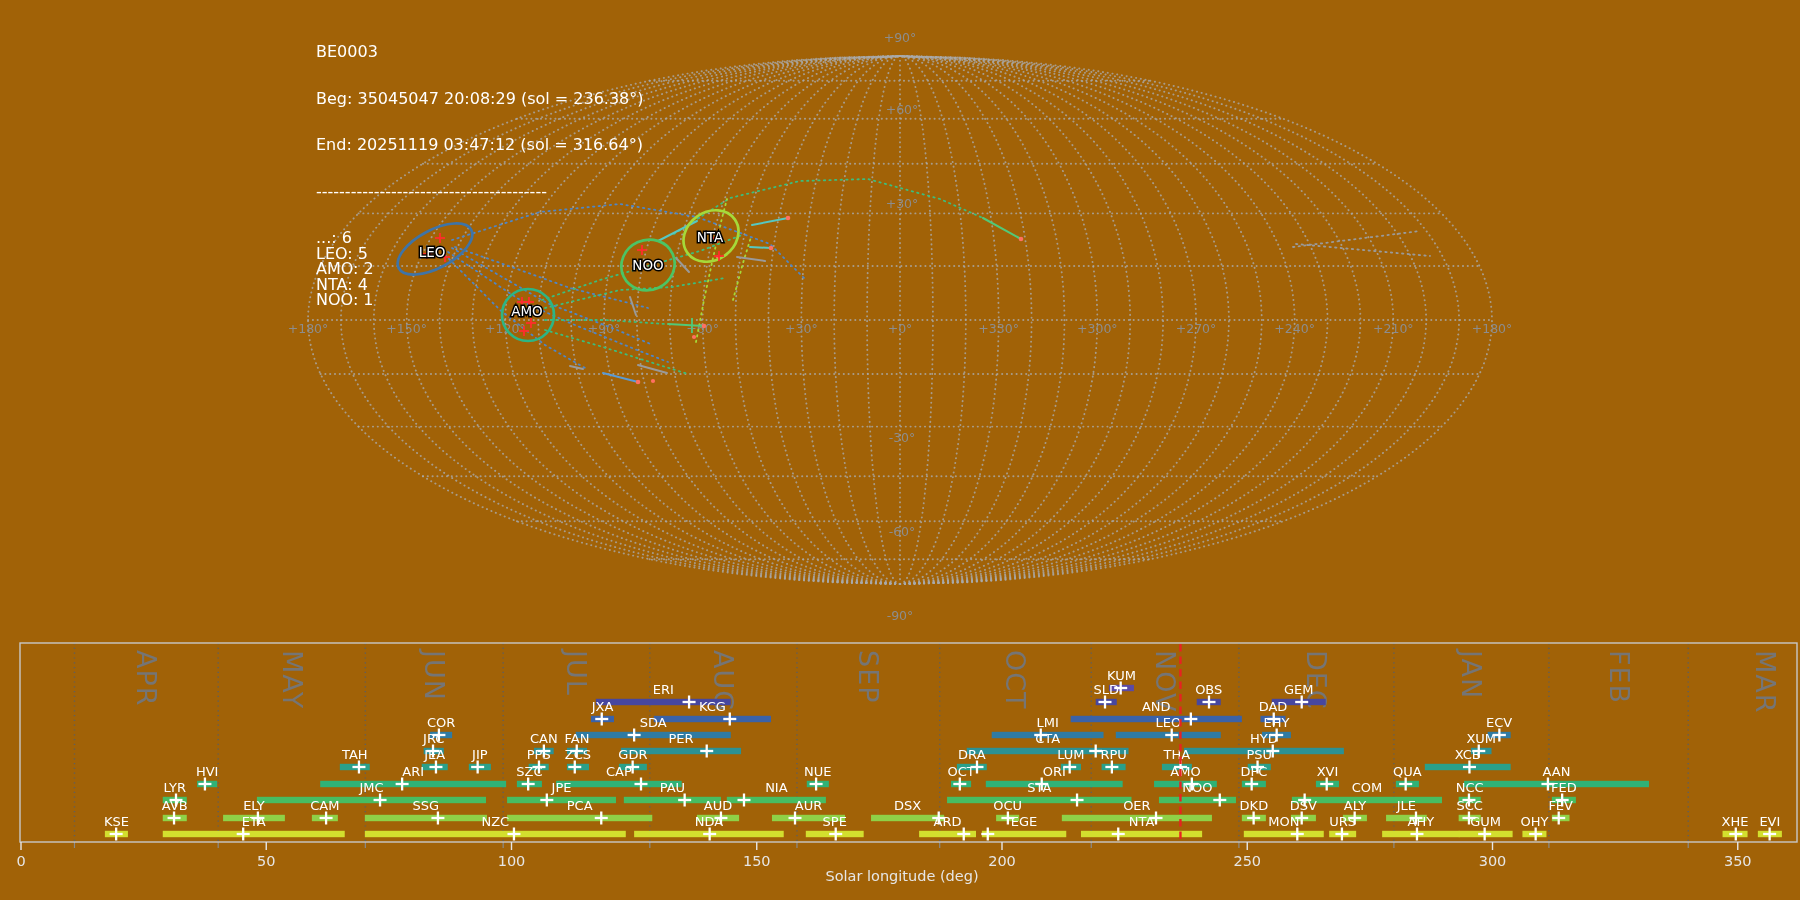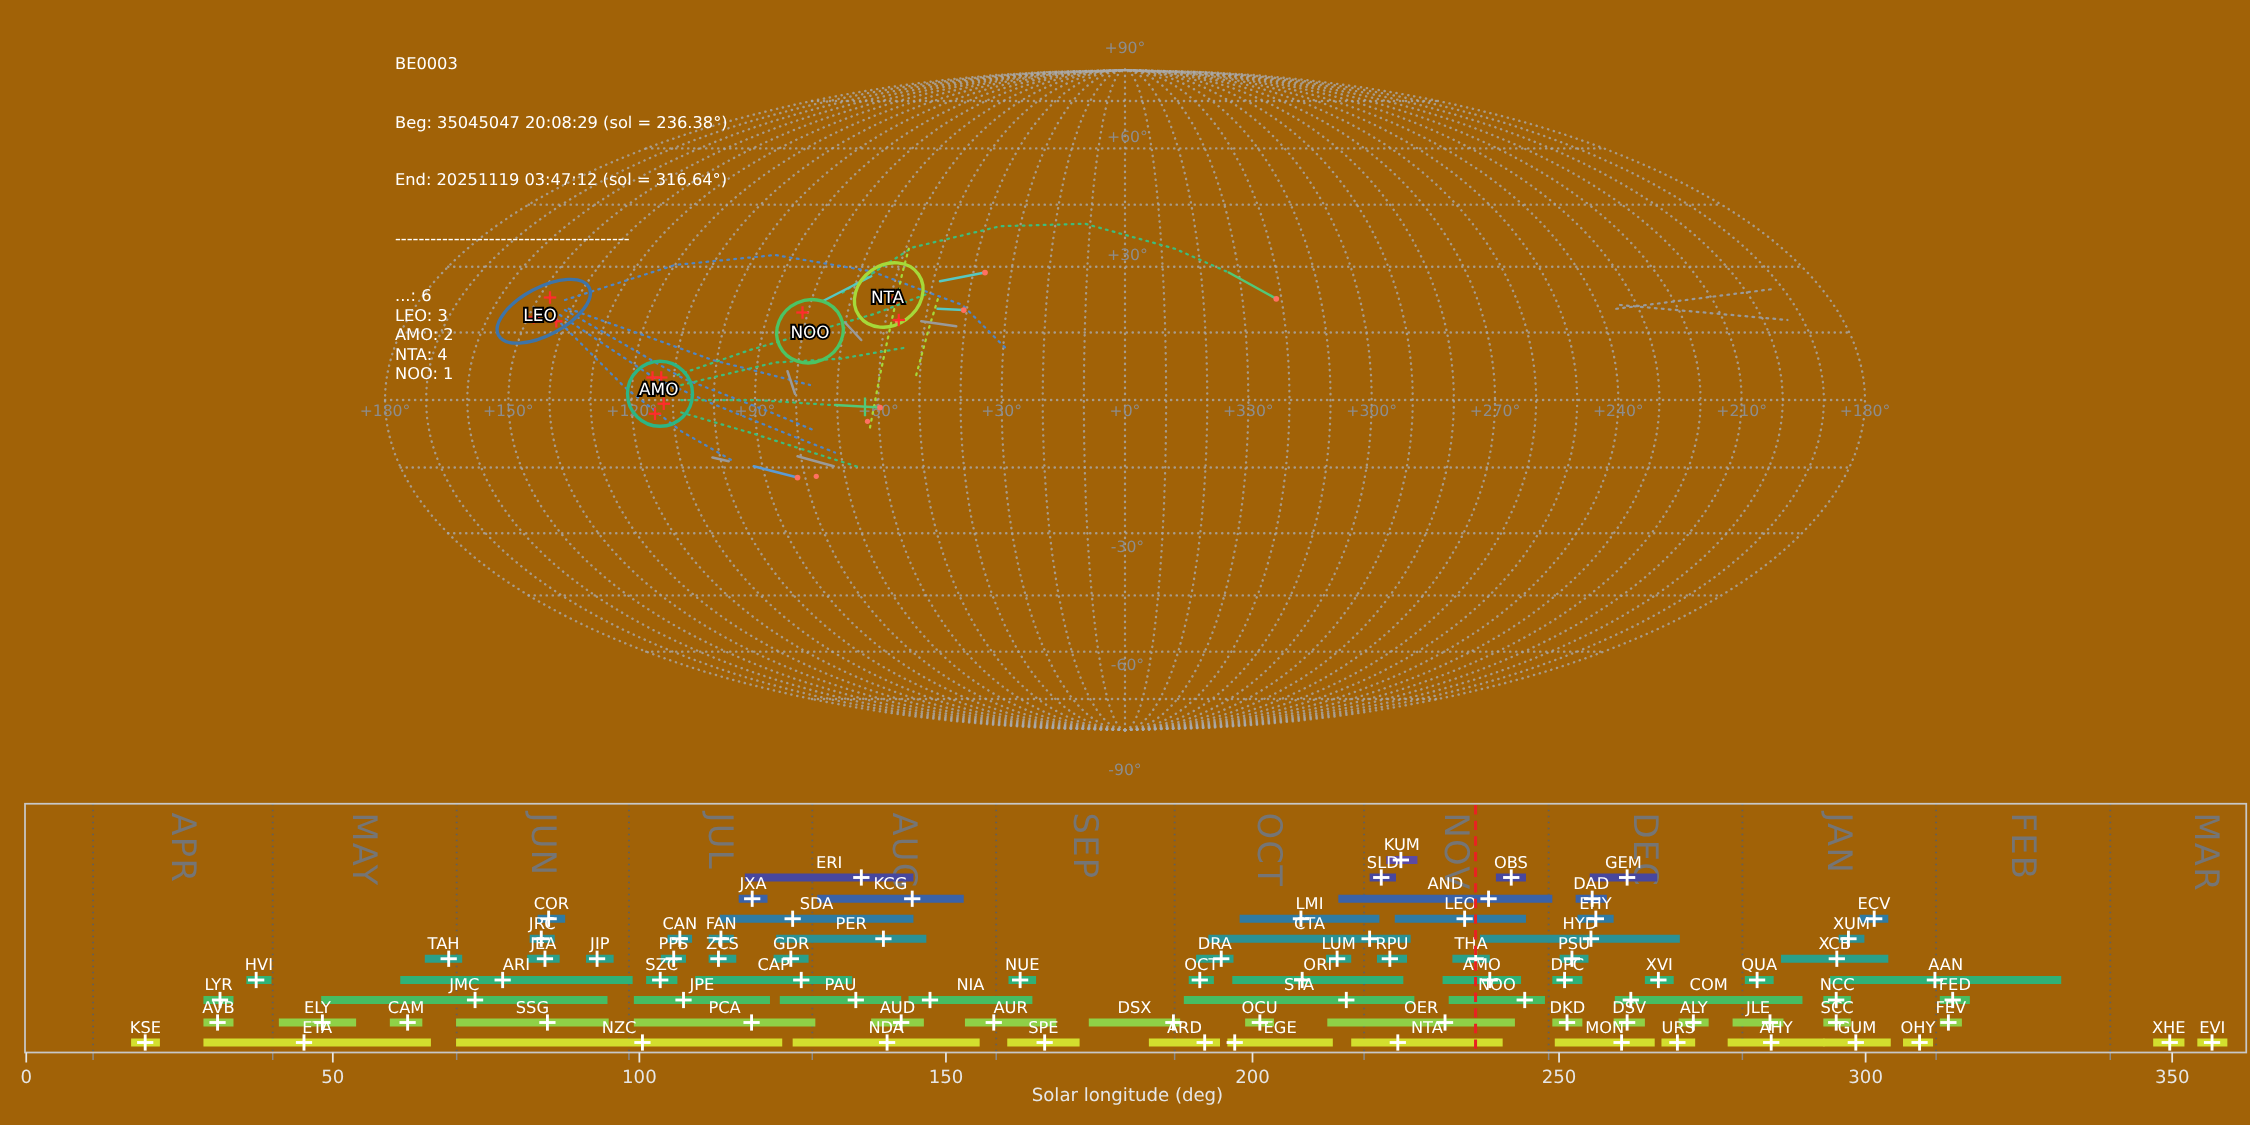--- a/index.html
+++ b/index.html
@@ -1,20 +1,20 @@
 <!DOCTYPE html>
 <html><head>
 <meta charset="utf-8">
 <style>
   html,body{margin:0;padding:0;background:#000;}
   #stage{position:relative;width:1800px;height:900px;background:#a16207;overflow:hidden;
          font-family:"DejaVu Sans",sans-serif;}
   #skyfig{position:absolute;left:0;top:0;}
   #obs-header{position:absolute;left:316px;top:13px;color:#fff;
-et      font-family:"DejaVu Sans Mono",monospace;font-size:13px;line-height:15.5px;white-space:pre;}
+et      font-family:"DejaVu Sans Mono",monospace;font-size:16px;line-height:15.5px;white-space:pre;}
   #obs-header div{white-space:pre;}
   text{font-family:"DejaVu Sans",sans-serif;}
 </style>
 </head>
 <body>
 
 <div id="stage">
   <svg id="skyfig" width="1800" height="900" viewBox="0 0 1800 900">
     <g id="map-layer">
         <polyline points="900.0,584.0 833.3,582.3 794.3,579.8 761.9,576.7 733.2,573.3 707.0,569.6 682.9,565.6 660.3,561.4 639.0,557.0 618.9,552.3 599.8,547.5 581.7,542.6 564.3,537.5 547.8,532.2 532.0,526.8 516.9,521.3 502.5,515.6 488.6,509.8 475.4,504.0 462.8,498.0 450.7,491.9 439.2,485.7 428.2,479.5 417.7,473.1 407.8,466.7 398.3,460.2 389.4,453.6 380.9,447.0 373.0,440.2 365.5,433.5 358.5,426.6 351.9,419.8 345.8,412.8 340.2,405.9 335.0,398.9 330.3,391.8 326.1,384.7 322.3,377.6 318.9,370.5 316.0,363.3 313.6,356.1 311.6,348.9 310.0,341.7 308.9,334.5 308.2,327.2 308.0,320.0 308.2,312.8 308.9,305.5 310.0,298.3 311.6,291.1 313.6,283.9 316.0,276.7 318.9,269.5 322.3,262.4 326.1,255.3 330.3,248.2 335.0,241.1 340.2,234.1 345.8,227.2 351.9,220.2 358.5,213.4 365.5,206.5 373.0,199.8 380.9,193.0 389.4,186.4 398.3,179.8 407.8,173.3 417.7,166.9 428.2,160.5 439.2,154.3 450.7,148.1 462.8,142.0 475.4,136.0 488.6,130.2 502.5,124.4 516.9,118.7 532.0,113.2 547.8,107.8 564.3,102.5 581.7,97.4 599.8,92.5 618.9,87.7 639.0,83.0 660.3,78.6 682.9,74.4 707.0,70.4 733.2,66.7 761.9,63.3 794.3,60.2 833.3,57.7 900.0,56.0" fill="none" stroke="#aaaaaa" stroke-width="1.9" stroke-dasharray="0.2 4.6" stroke-linecap="round" opacity="0.8"></polyline>
@@ -552,15 +552,15 @@
         <line x1="1180.4439" y1="644" x2="1180.4439" y2="841" stroke="#e82222" stroke-width="2.4" stroke-dasharray="7.5 5"></line>
       </g>
     <text id="xaxis-title" x="902" y="881" text-anchor="middle" font-size="14.5" fill="#e6e6e6">Solar longitude (deg)</text>
   </svg>
 
   <div id="obs-header">
     <div>BE0003</div>
     <div>Beg: 35045047 20:08:29 (sol = 236.38°)</div>
     <div>End: 20251119 03:47:12 (sol = 316.64°)</div>
     <div>----------------------------------------</div>
-    <div id="count-list"><div>...: 6</div><div>LEO: 3</div><div>AMO: 2</div><div>NTA: 4</div><div>NOO: 1</div></div>
+    <div id="count-list"><div>...: 6</div><div>LEO: 5</div><div>AMO: 2</div><div>NTA: 4</div><div>NOO: 1</div></div>
   </div>
 </div>
 
 </body></html>

